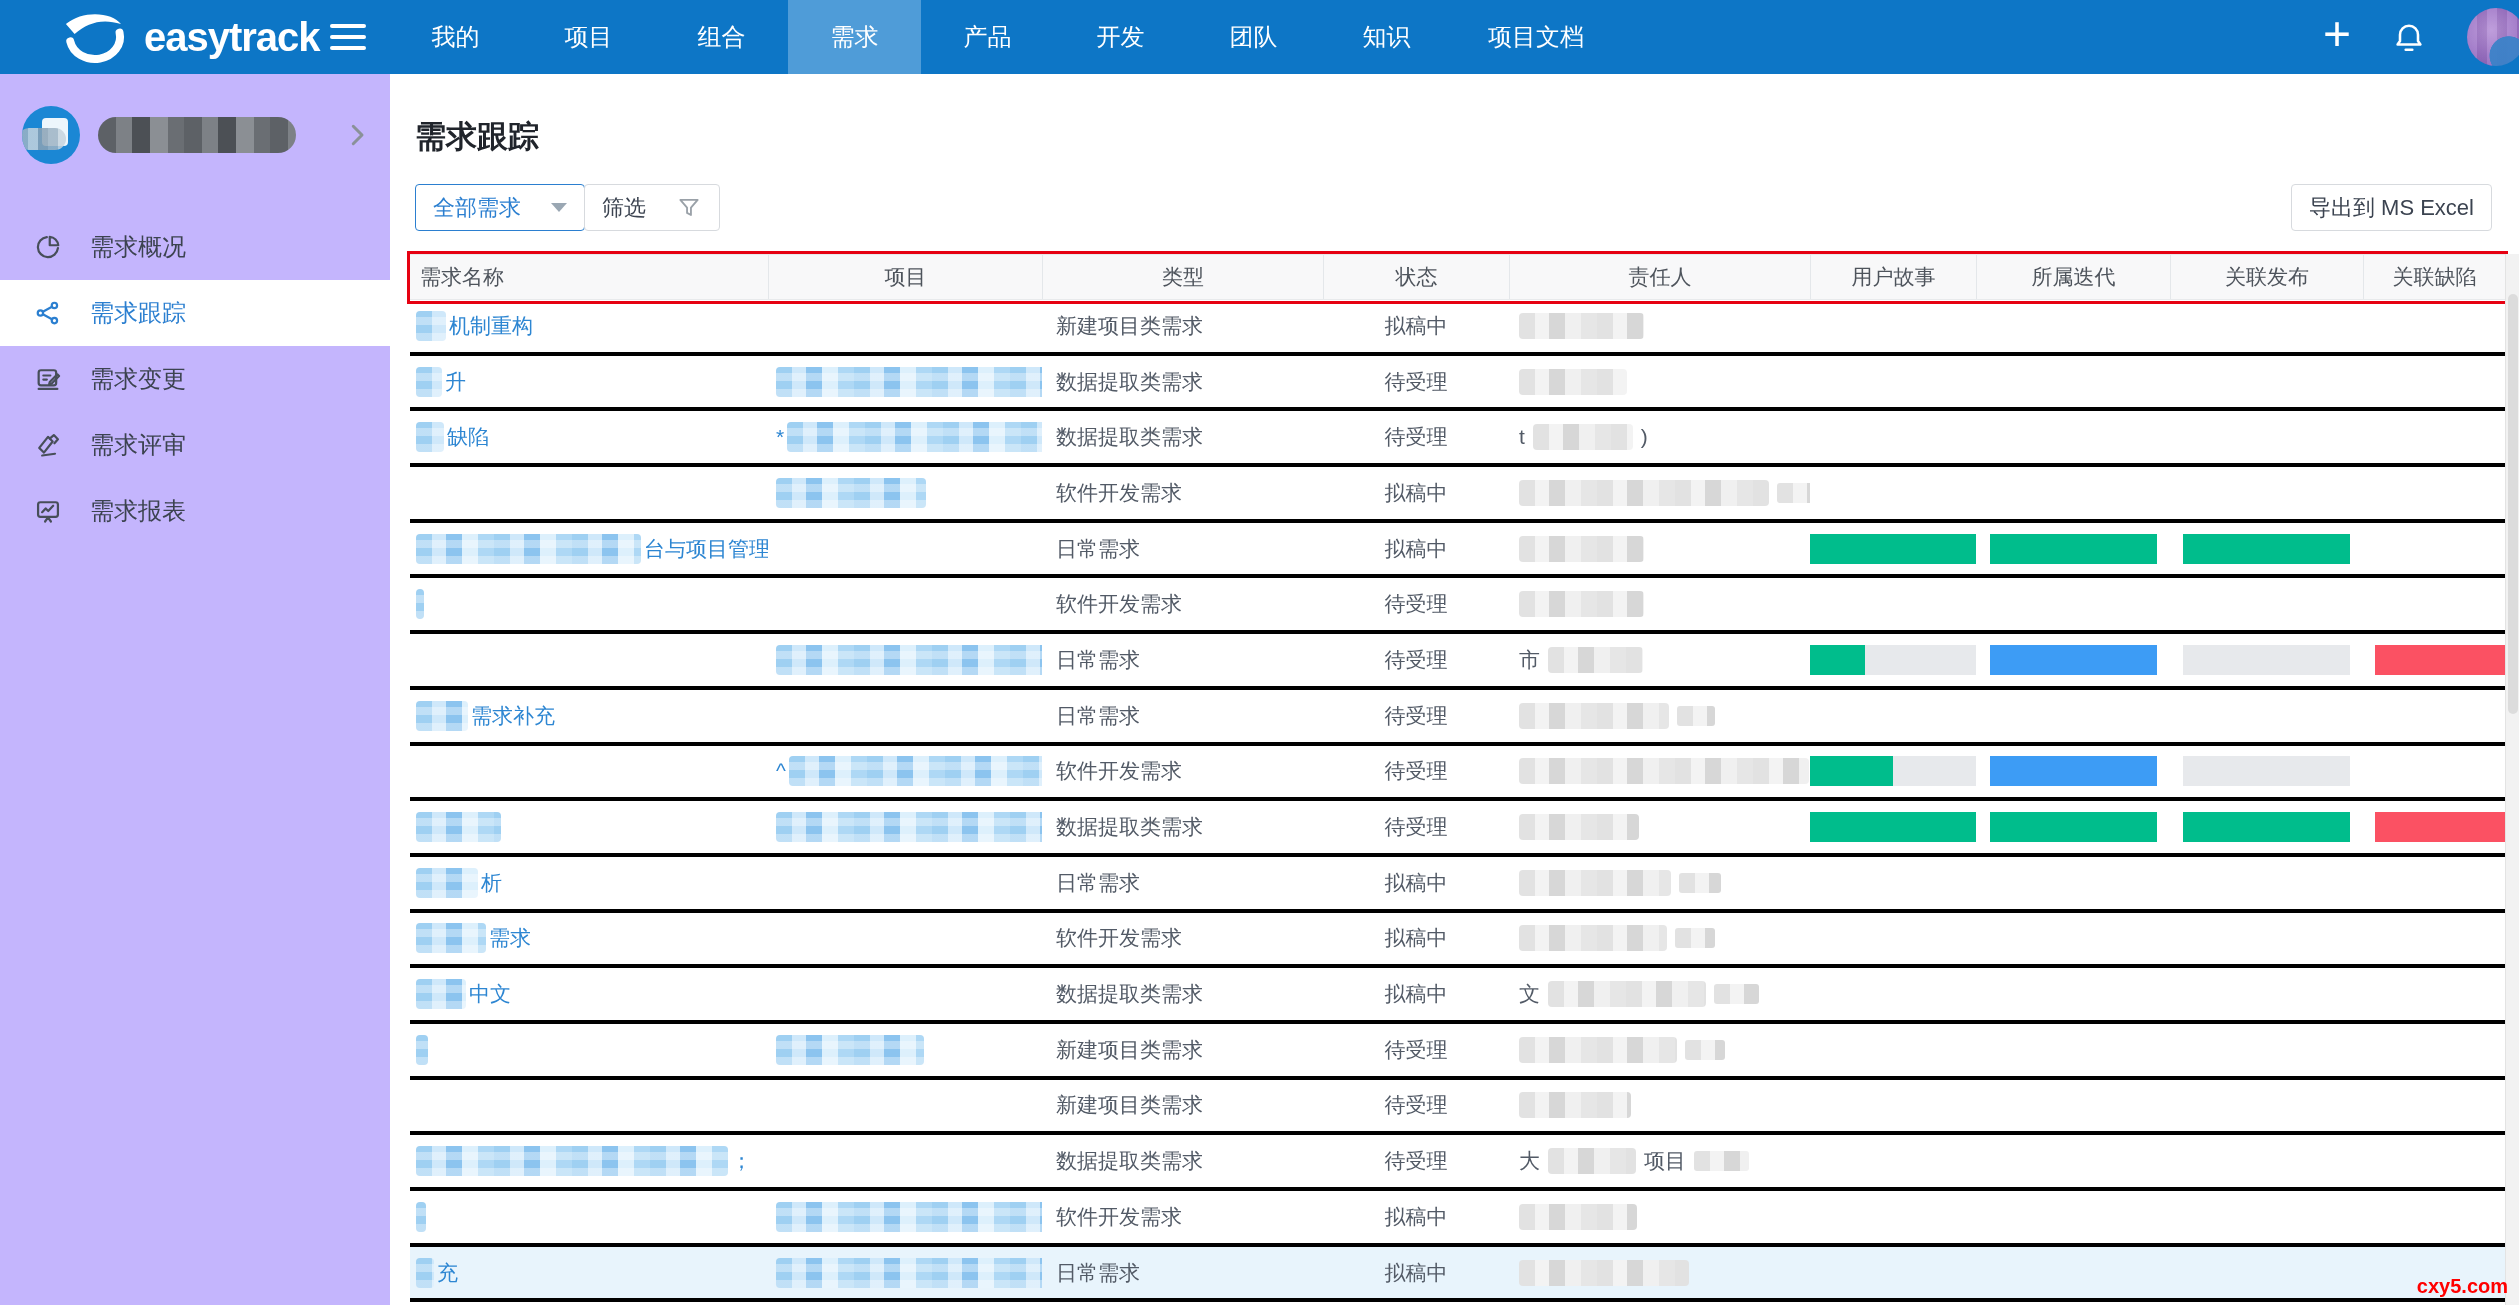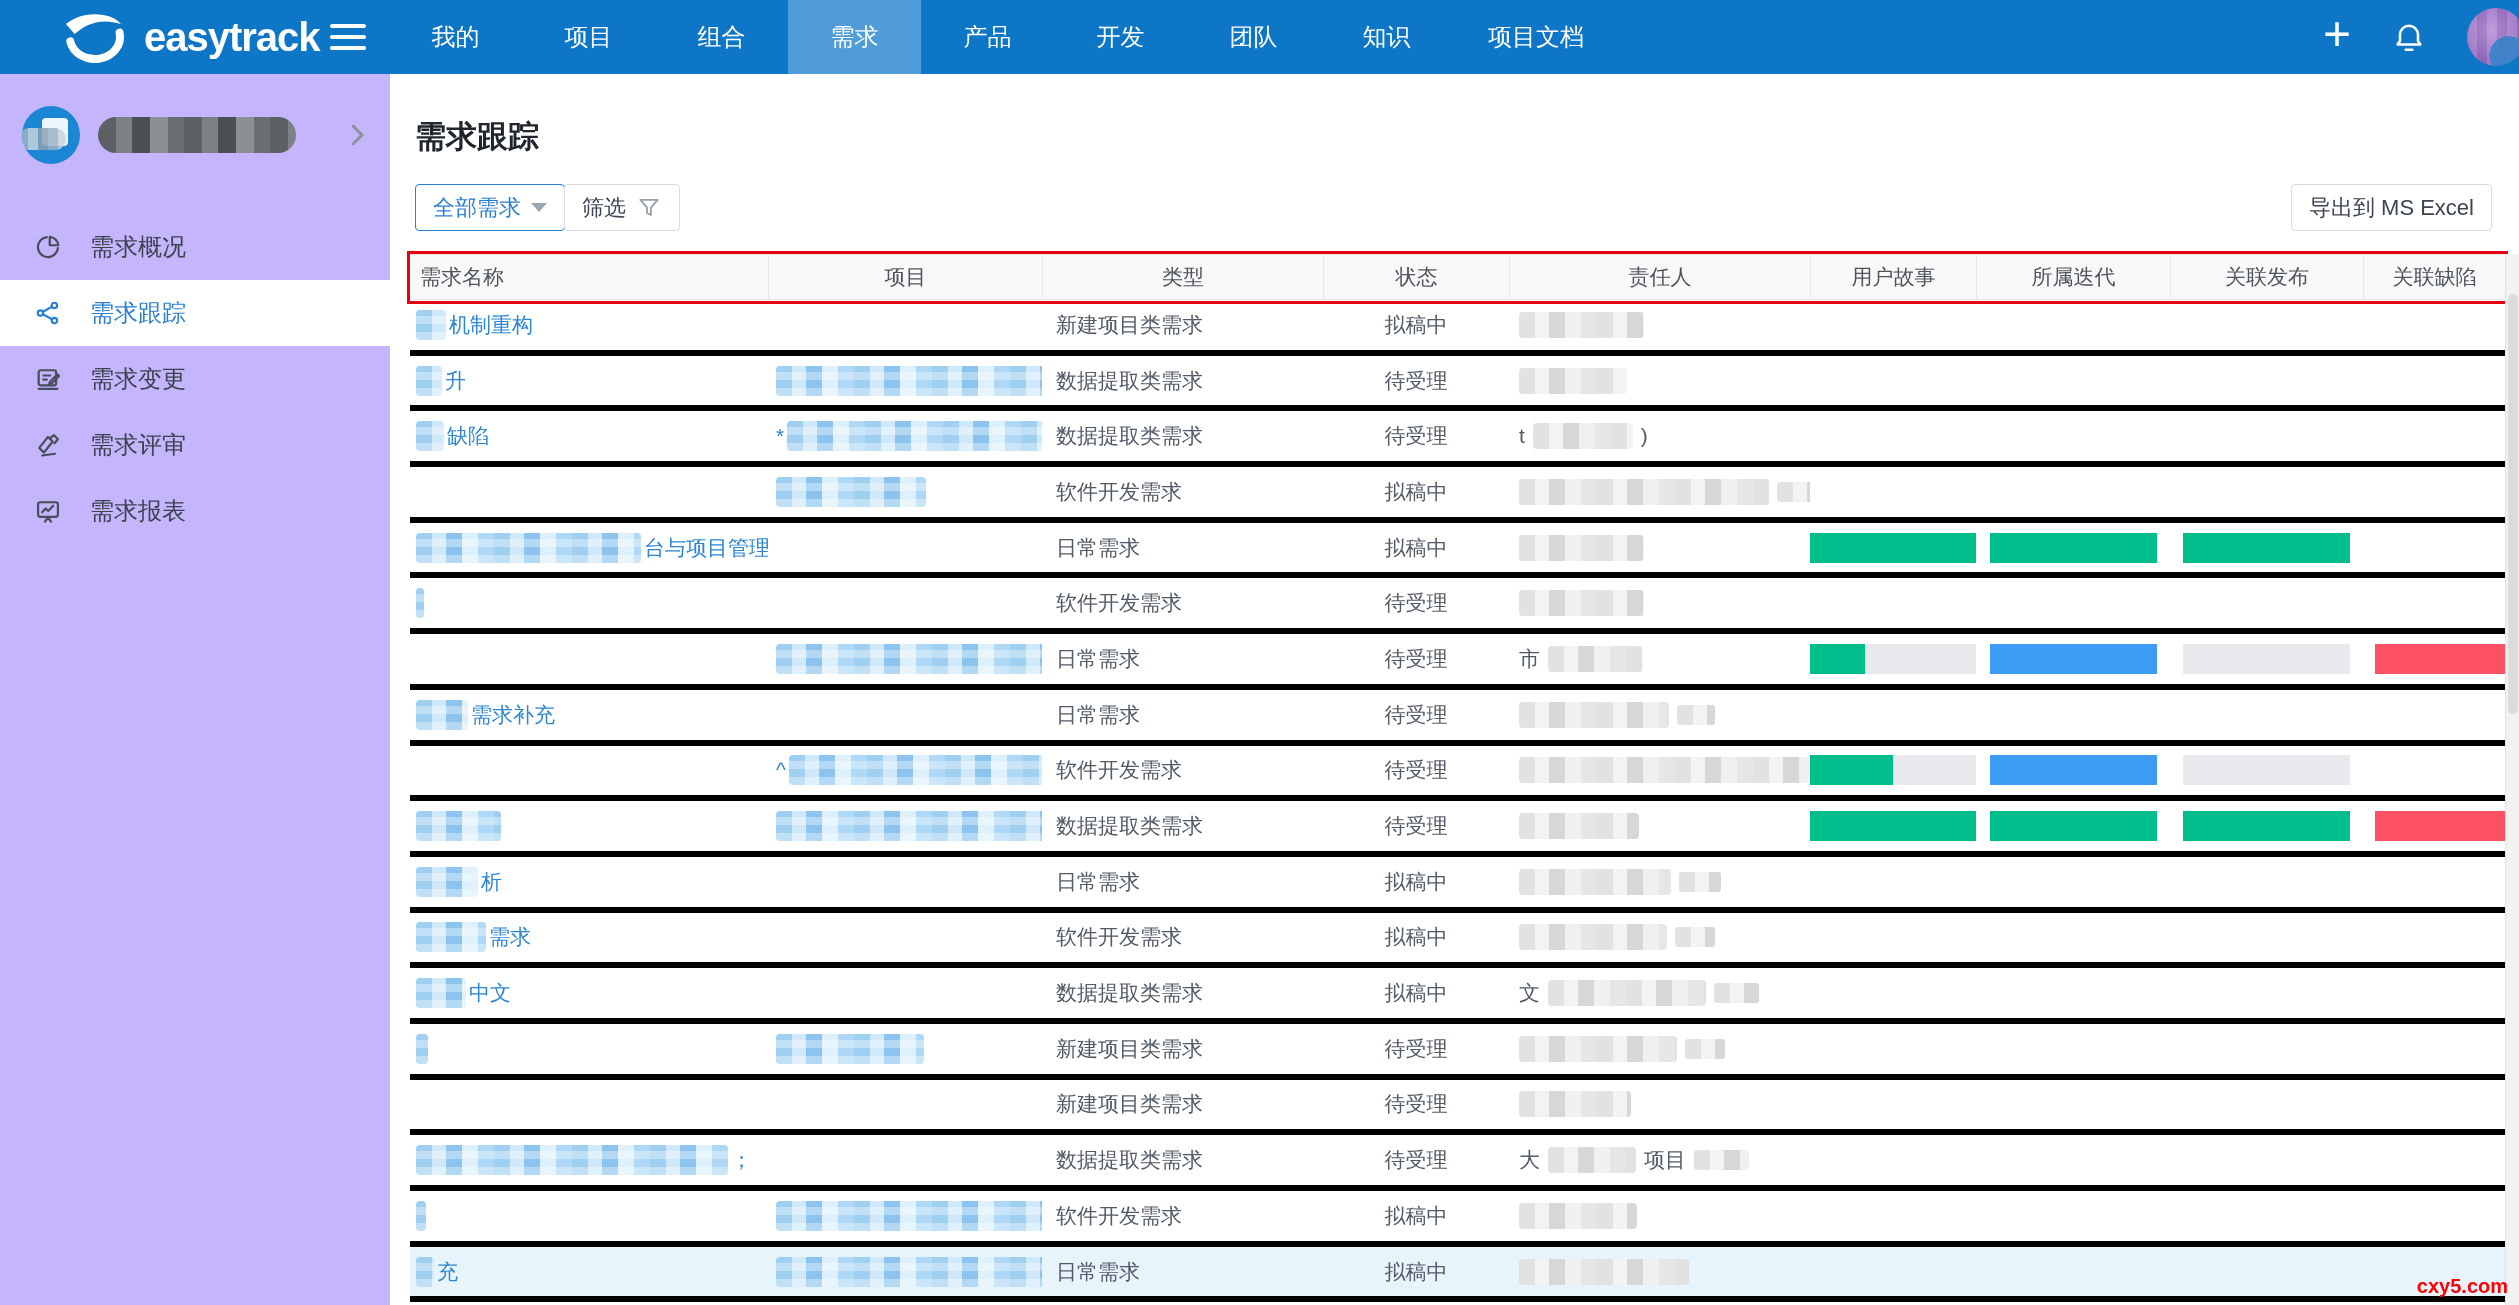--- a/index.html
+++ b/index.html
@@ -37,33 +37,33 @@
   .side-menu { margin-top:18px; }
   .side-item { height:66px; display:flex; align-items:center; padding-left:34px; gap:28px; font-size:24px; color:#3c4350; cursor:pointer; }
   .side-item .ic { width:28px; height:28px; flex:none; color:#474e59; display:flex; align-items:center; }
   .side-item.active { background:#fff; color:#2b7fd0; }
   .side-item.active .ic { color:#2b7fd0; }
 
   
   .main { position:absolute; left:390px; top:74px; right:0; bottom:0; background:#fff; }
   .page-title { position:absolute; left:25px; top:42px; font-size:31px; font-weight:600; color:#20242b; }
   .toolbar { position:absolute; left:25px; top:110px; height:47px; display:flex; }
-  .btn { height:47px; display:inline-flex; align-items:center; gap:10px; padding:0 17px; border:1px solid #d7dade; border-radius:4px; background:#fff; font-size:22px; color:#3b4350; cursor:pointer; white-space:nowrap; }
+  .btn { height:47px; display:inline-flex; align-items:center; gap:30px; padding:0 17px; border:1px solid #d7dade; border-radius:4px; background:#fff; font-size:22px; color:#3b4350; cursor:pointer; white-space:nowrap; }
   .btn.scope { border-color:#2b7fd0; color:#2b7fd0; }
   .btn.filter { margin-left:-1px; }
   .caret-down { width:0; height:0; border-left:8px solid transparent; border-right:8px solid transparent; border-top:9px solid #9aa7b3; }
   .btn.export { position:absolute; right:27px; top:110px; }
 
   
   .tablewrap { position:absolute; left:20px; top:180px; width:2095px; }
   .thead { position:relative; display:grid; grid-template-columns:358px 274px 281px 186px 301px 166px 194px 193px 142px; height:46px; background:#f8f8f9; border-top:1px solid #e8eaec; border-bottom:1px solid #e8eaec; }
   .th { display:flex; align-items:center; justify-content:center; font-size:21px; color:#4e545c; border-left:1px solid #e4e7ea; }
   .th:first-child { border-left:none; justify-content:flex-start; padding-left:10px; }
   .red-box { position:absolute; left:-3px; top:-4px; width:2101px; height:53px; border:3px solid #e60112; pointer-events:none; z-index:6; }
-  .trow { display:grid; grid-template-columns:358px 274px 281px 186px 301px 166px 194px 193px 142px; height:55.7px; border-bottom:6px solid #000000; align-items:center; font-size:21px; }
+  .trow { display:grid; grid-template-columns:358px 274px 281px 186px 301px 166px 194px 193px 142px; height:55.7px; border-bottom:4px solid #000000; align-items:center; font-size:21px; }
   .trow.hl { background:#e8f4fc; }
   .c-name { display:flex; align-items:center; gap:3px; padding-left:6px; color:#2d86d2; cursor:pointer; overflow:hidden; white-space:nowrap; }
   .c-proj { display:flex; align-items:center; gap:3px; padding-left:8px; color:#2d86d2; overflow:hidden; white-space:nowrap; }
   .c-type { padding-left:14px; color:#525a66; }
   .c-status { text-align:center; color:#525a66; }
   .c-owner { display:flex; align-items:center; gap:8px; padding-left:10px; color:#525a66; overflow:hidden; white-space:nowrap; }
   .c-bar { height:100%; display:flex; align-items:center; justify-content:center; }
   .c-bar.defect { justify-content:flex-start; padding-left:12px; }
   .bar { height:30px; width:167px; display:flex; overflow:hidden; cursor:pointer; }
   .c-bar.defect .bar { width:130px; }

